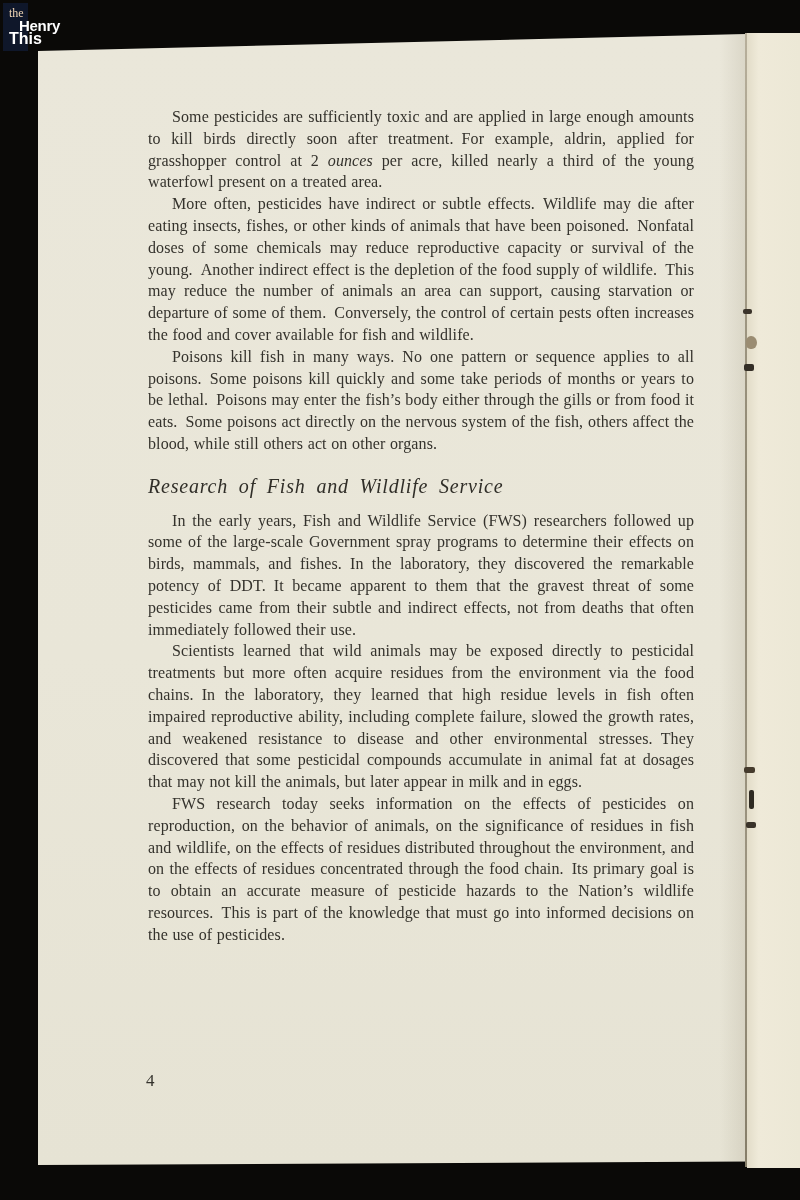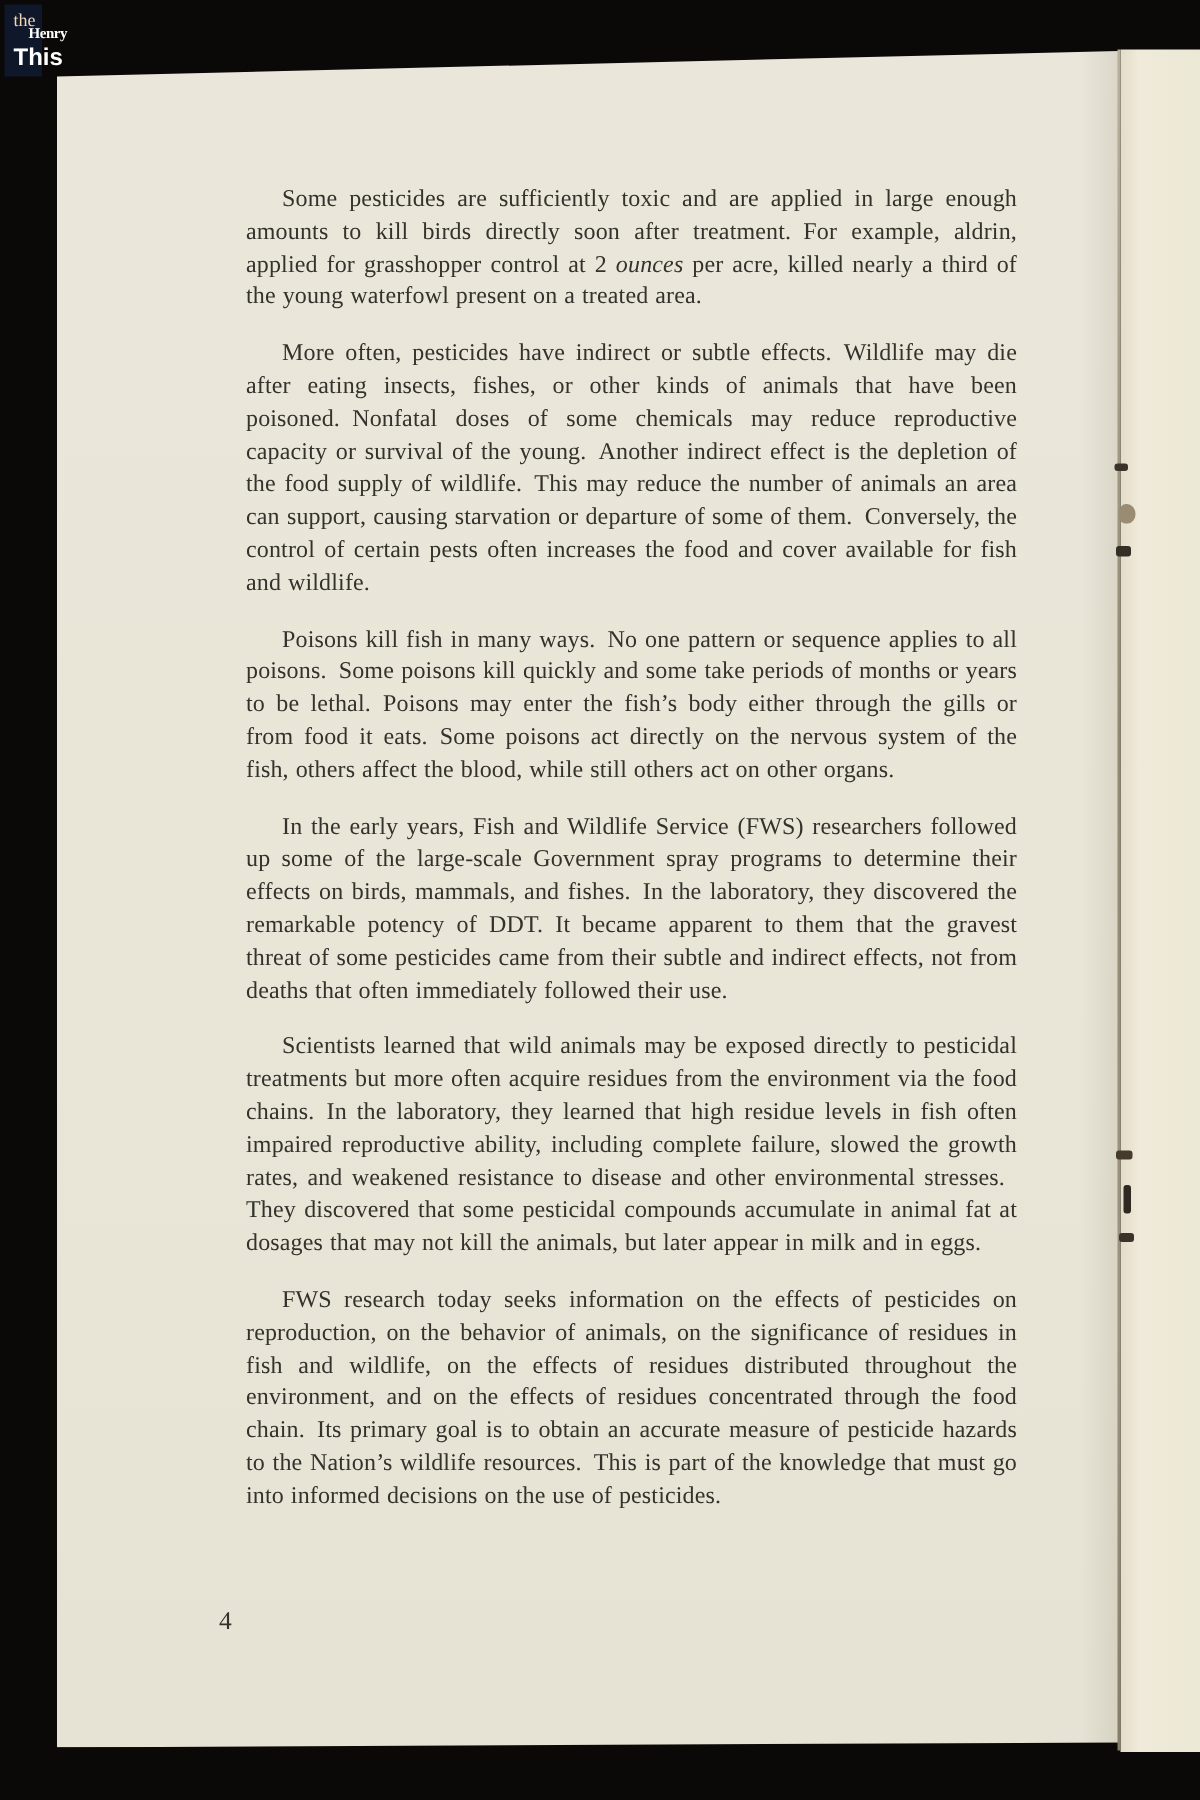--- a/index.html
+++ b/index.html
@@ -37,61 +37,62 @@
   .bm3 { left: 744px; top: 364px; width: 10px; height: 7px;  background: #332e26; }
   .bm4 { left: 744px; top: 767px; width: 11px; height: 6px;  background: #453b2d; }
   .bm5 { left: 749px; top: 790px; width: 5px;  height: 19px; background: #2e2a22; }
   .bm6 { left: 746px; top: 822px; width: 10px; height: 6px;  background: #3a332a; }
 
   .text-block {
     position: absolute; left: 110px; top: 72px; width: 546px;
     color: #34322c; font-size: 16px; line-height: 21.8px;
     text-align: justify; letter-spacing: 0.1px; word-spacing: 0.5px;
   }
-  .text-block p { margin: 16px; text-indent: 24px; }
+  .text-block p { margin: 0; text-indent: 24px; }
   .section-heading {
     font-style: italic; font-weight: normal; font-size: 20px;
     margin: 21px 0 12px 0; color: #302e28;
     letter-spacing: 0.8px; word-spacing: 5px; text-indent: 0;
   }
   .page-number {
     position: absolute; left: 108px; bottom: 74px;
     font-size: 17px; color: #34322c;
   }
 
   
   .logo {
     position: absolute; left: 3px; top: 3px; width: 25px; height: 48px;
     background: #0f172a;
   }
   .logo-the {
     position: absolute; left: 6px; top: 3px; font-size: 12px; color: #f0d6b4;
     font-family: "Liberation Serif", serif; font-style: normal;
   }
   .logo-henry {
-    position: absolute; left: 16px; top: 14px; font-size: 10px; font-weight: bold;
-    color: #ffffff; font-family: Liberation Serif, serif; letter-spacing: -0.3px;
+    position: absolute; left: 16px; top: 14px; font-size: 15px; font-weight: bold;
+    color: #ffffff; font-family: Liberation Sans, sans-serif; letter-spacing: -0.3px;
   }
   .logo-ford {
     position: absolute; left: 6px; top: 27px; font-size: 16px; font-weight: bold;
     color: #ffffff; font-family: "Liberation Sans", sans-serif;
   }
 </style>
 </head>
 <body>
 
 <div class="stage">
 
   <div class="facing-page"></div>
 
   <div class="book-page">
     <div class="text-block">
       <p><span>Some pesticides are sufficiently toxic and are applied in large enough amounts to kill birds directly soon after treatment. For example, aldrin, applied for grasshopper control at 2 </span><i>ounces</i><span> per acre, killed nearly a third of the young waterfowl present on a treated area.</span></p>
       <p>More often, pesticides have indirect or subtle effects. Wildlife may die after eating insects, fishes, or other kinds of animals that have been poisoned. Nonfatal doses of some chemicals may reduce reproductive capacity or survival of the young. Another indirect effect is the depletion of the food supply of wildlife. This may reduce the number of animals an area can support, causing starvation or departure of some of them. Conversely, the control of certain pests often increases the food and cover available for fish and wildlife.</p>
       <p>Poisons kill fish in many ways. No one pattern or sequence applies to all poisons. Some poisons kill quickly and some take periods of months or years to be lethal. Poisons may enter the fish’s body either through the gills or from food it eats. Some poisons act directly on the nervous system of the fish, others affect the blood, while still others act on other organs.</p>
+      <h2 class="section-heading">Research of Fish and Wildlife Service</h2>
       <p>In the early years, Fish and Wildlife Service (FWS) researchers followed up some of the large-scale Government spray programs to determine their effects on birds, mammals, and fishes. In the laboratory, they discovered the remarkable potency of DDT. It became apparent to them that the gravest threat of some pesticides came from their subtle and indirect effects, not from deaths that often immediately followed their use.</p>
       <p>Scientists learned that wild animals may be exposed directly to pesticidal treatments but more often acquire residues from the environment via the food chains. In the laboratory, they learned that high residue levels in fish often impaired reproductive ability, including complete failure, slowed the growth rates, and weakened resistance to disease and other environmental stresses. They discovered that some pesticidal compounds accumulate in animal fat at dosages that may not kill the animals, but later appear in milk and in eggs.</p>
       <p>FWS research today seeks information on the effects of pesticides on reproduction, on the behavior of animals, on the significance of residues in fish and wildlife, on the effects of residues distributed throughout the environment, and on the effects of residues concentrated through the food chain. Its primary goal is to obtain an accurate measure of pesticide hazards to the Nation’s wildlife resources. This is part of the knowledge that must go into informed decisions on the use of pesticides.</p>
     </div>
     <div class="page-number">4</div>
   </div>
 
   <div class="fold-line"></div>
   <div class="binding-mark bm1"></div>
   <div class="binding-mark bm2"></div>

